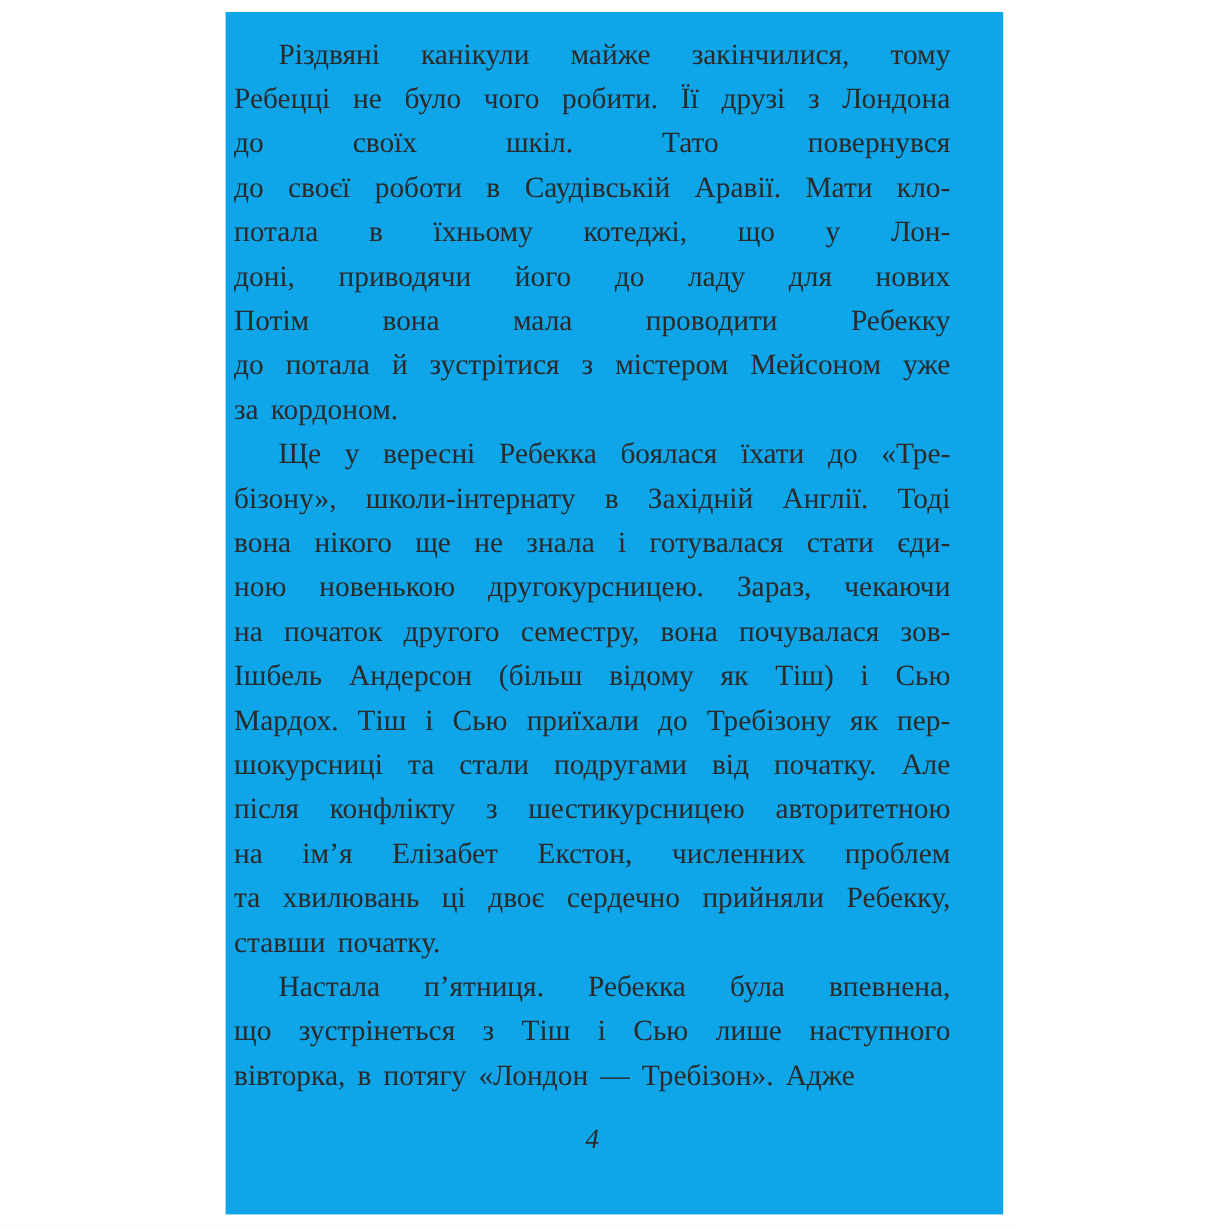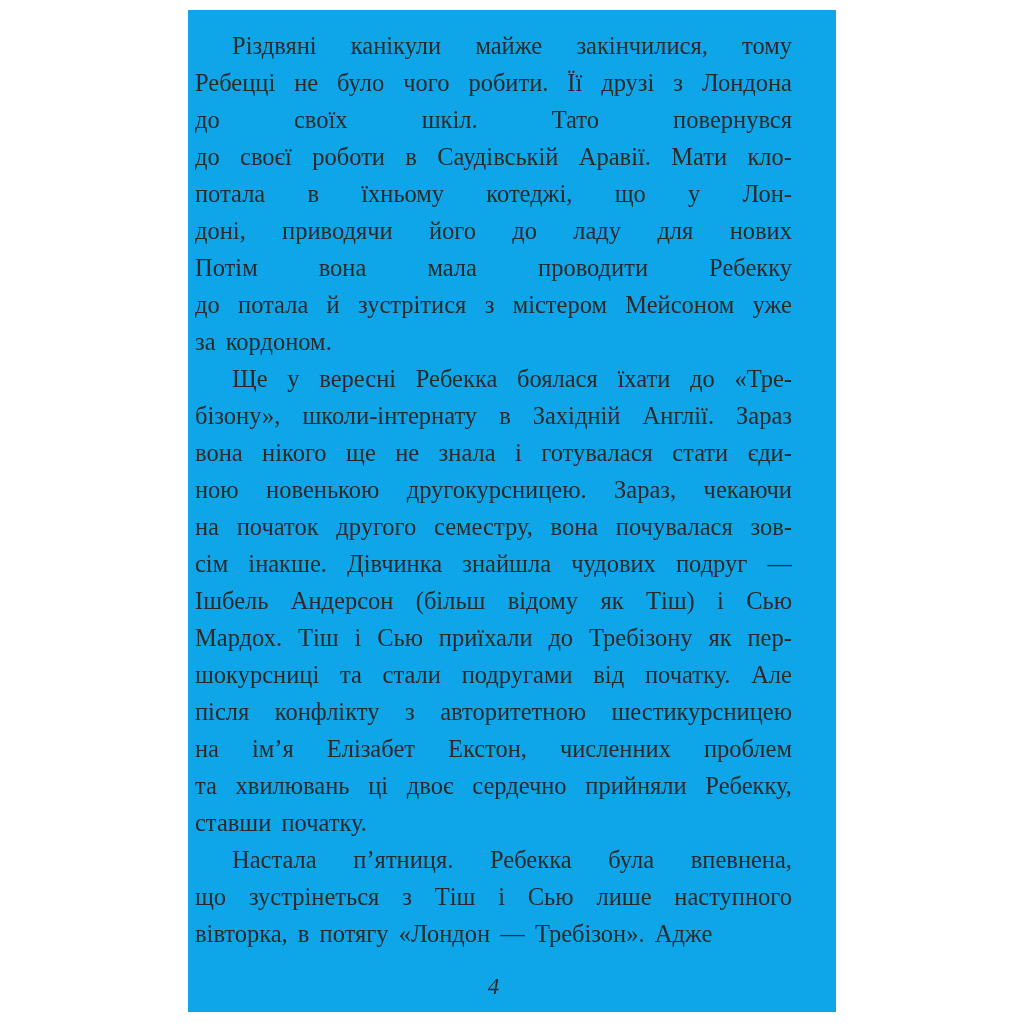--- a/index.html
+++ b/index.html
@@ -147,21 +147,21 @@
               <span>їхати</span>
               <span>до</span>
               <span>«Тре-</span>
             </div>
             <div class="line">
               <span>бізону»,</span>
               <span>школи-інтернату</span>
               <span>в</span>
               <span>Західній</span>
               <span>Англії.</span>
-              <span>Зараз</span>
+              <span>Тоді</span>
             </div>
             <div class="line">
               <span>вона</span>
               <span>нікого</span>
               <span>ще</span>
               <span>не</span>
               <span>знала</span>
               <span>і</span>
               <span>готувалася</span>
               <span>стати</span>
@@ -177,29 +177,20 @@
             <div class="line">
               <span>на</span>
               <span>початок</span>
               <span>другого</span>
               <span>семестру,</span>
               <span>вона</span>
               <span>почувалася</span>
               <span>зов-</span>
             </div>
             <div class="line">
-              <span>сім</span>
-              <span>інакше.</span>
-              <span>Дівчинка</span>
-              <span>знайшла</span>
-              <span>чудових</span>
-              <span>подруг</span>
-              <span>—</span>
-            </div>
-            <div class="line">
               <span>Ішбель</span>
               <span>Андерсон</span>
               <span>(більш</span>
               <span>відому</span>
               <span>як</span>
               <span>Тіш)</span>
               <span>і</span>
               <span>Сью</span>
             </div>
             <div class="line">
@@ -219,22 +210,22 @@
               <span>стали</span>
               <span>подругами</span>
               <span>від</span>
               <span>початку.</span>
               <span>Але</span>
             </div>
             <div class="line">
               <span>після</span>
               <span>конфлікту</span>
               <span>з</span>
+              <span>шестикурсницею</span>
               <span>авторитетною</span>
-              <span>шестикурсницею</span>
             </div>
             <div class="line">
               <span>на</span>
               <span>ім’я</span>
               <span>Елізабет</span>
               <span>Екстон,</span>
               <span>численних</span>
               <span>проблем</span>
             </div>
             <div class="line">

